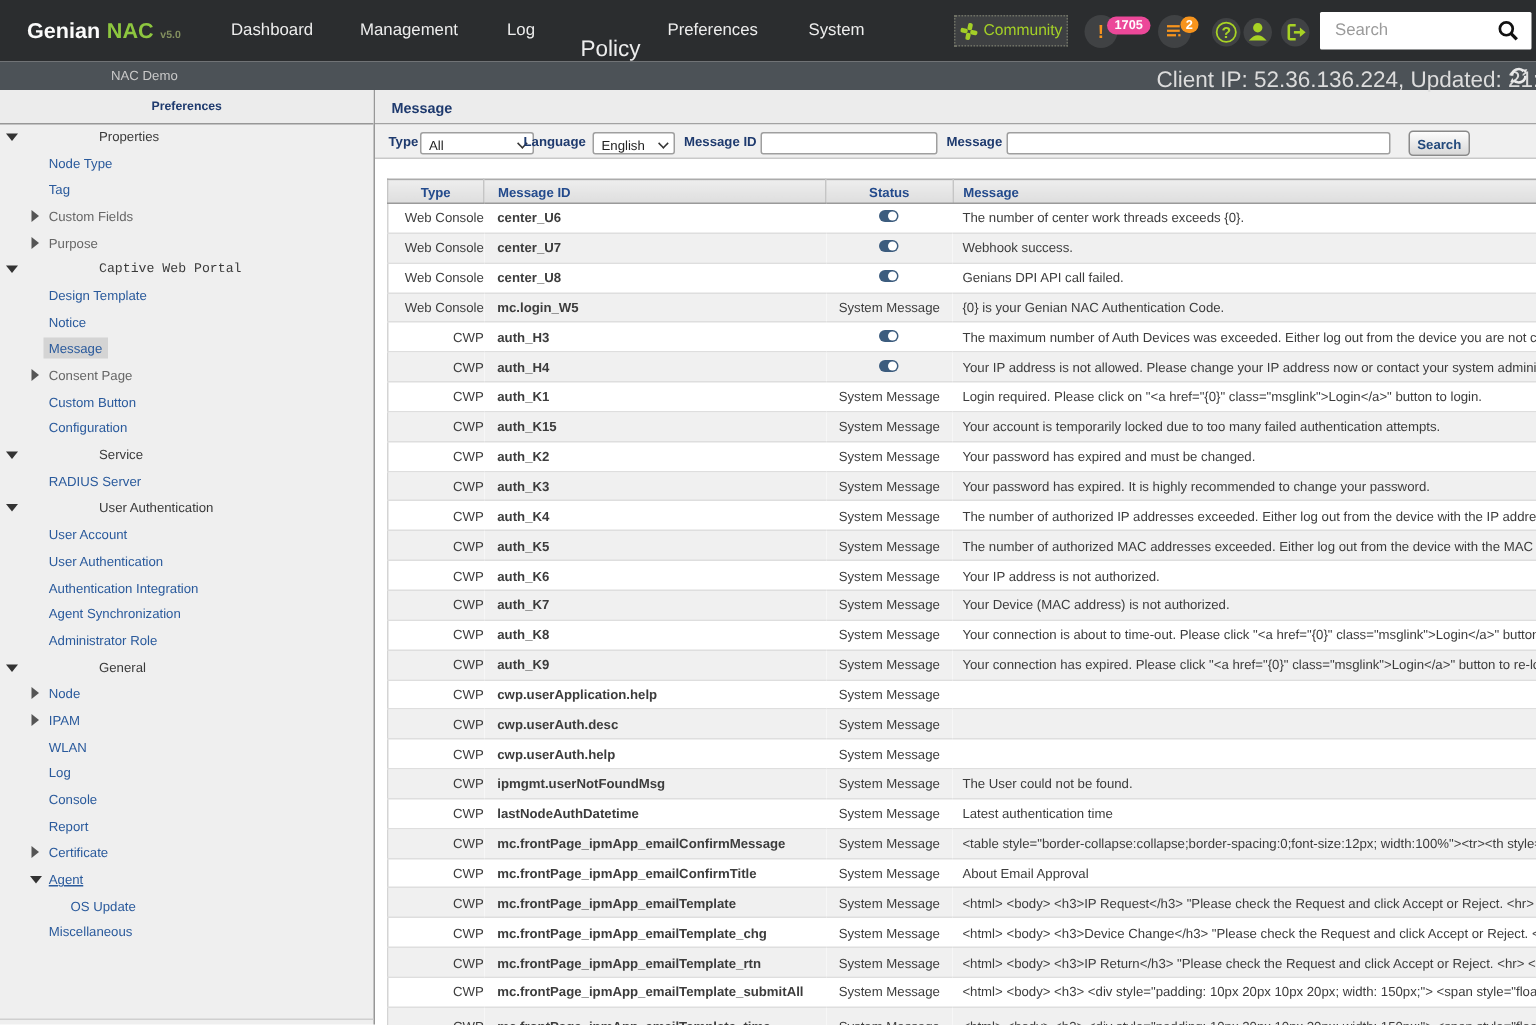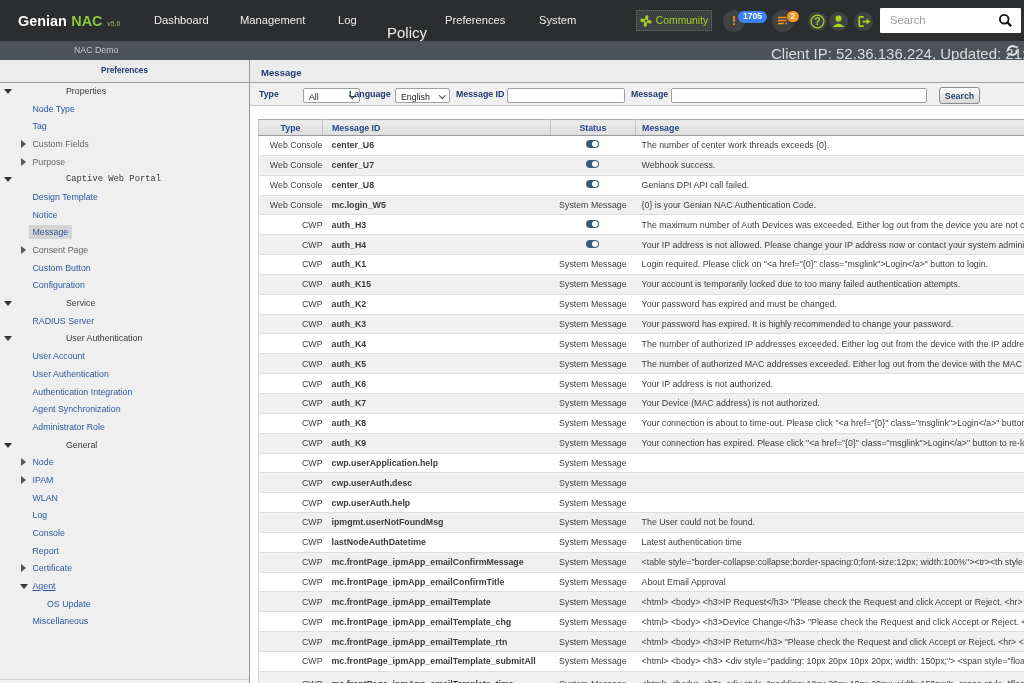--- a/index.html
+++ b/index.html
@@ -7,21 +7,21 @@
 
 .topbar { position:absolute; top:0; left:0; width:1024px; height:41px; background:#2b2d2f; z-index:5; }
 .logo { position:absolute; left:18px; top:0; height:41px; line-height:41px; white-space:nowrap; }
 .logo .g1 { color:#fbfbfb; font-weight:bold; font-size:14.4px; }
 .logo .g2 { color:#8dc63f; font-weight:bold; font-size:14.4px; }
 .logo .g3 { color:#83905f; font-weight:bold; font-size:7px; }
 .community { position:absolute; left:636px; top:10px; width:76px; height:21px; background:#3e4042; border:1px dotted #6e7064; display:flex; align-items:center; justify-content:center; }
 .community .ctxt { color:#a3cf27; font-size:10.4px; margin-left:4px; }
 .hcirc { position:absolute; border-radius:50%; background:#404244; }
 .c-alert { left:723px; top:10px; width:22px; height:22px; color:#f7941d; font-weight:bold; font-size:12.5px; text-align:center; line-height:22px; }
-.badge1705 { position:absolute; left:738px; top:11px; height:11.5px; background:#3b82f6; border-radius:6px; color:#fff; font-size:8.5px; font-weight:bold; line-height:11.5px; padding:0 5px; }
+.badge1705 { position:absolute; left:738px; top:11px; height:11.5px; background:#ec4899; border-radius:6px; color:#fff; font-size:8.5px; font-weight:bold; line-height:11.5px; padding:0 5px; }
 .c-list { left:772px; top:10px; width:22px; height:22px; }
 .badge2 { position:absolute; left:787px; top:10.5px; width:11.6px; height:11.6px; background:#f7941d; border-radius:50%; color:#fff; font-size:8.5px; font-weight:bold; line-height:11.6px; text-align:center; }
 .c-help { left:808px; top:12px; width:19px; height:19px; }
 .c-user { left:829px; top:12px; width:19px; height:19px; }
 .c-exit { left:854px; top:12px; width:19px; height:19px; }
 .hcirc svg { position:absolute; left:0; top:0; }
 .searchbox { position:absolute; left:880px; top:8px; width:141px; height:25px; background:#fff; border-radius:1px; }
 .searchbox .ph { position:absolute; left:10px; top:6px; font-size:11.2px; color:#9b9b9b; }
 .searchbox svg { position:absolute; right:8px; top:5px; }
 
@@ -260,21 +260,21 @@
       <div class="ti">
         <span class="lbl t-link" style="left:32.5px;">Miscellaneous</span>
       </div>
     </div>
 </div>
 
 <div class="content">
   <div class="page-title"><b>Message</b></div>
   <div class="toolbar">
     <span class="lab" style="left:9px;">Type</span>
-    <div class="fsel" style="left:53px; width:57px;padding-left:36px;">
+    <div class="fsel" style="left:30px; width:76px;padding-left:36px;">
         <span class="sv">All</span>
         <span class="chev"></span>
       </div>
     <span class="lab" style="left:99px;">Language</span>
     <div class="fsel" style="left:145px; width:55px;">
         <span class="sv">English</span>
         <span class="chev"></span>
       </div>
     <span class="lab" style="left:206px;">Message ID</span>
     <div class="finp" style="left:257px; width:118px;"></div>

